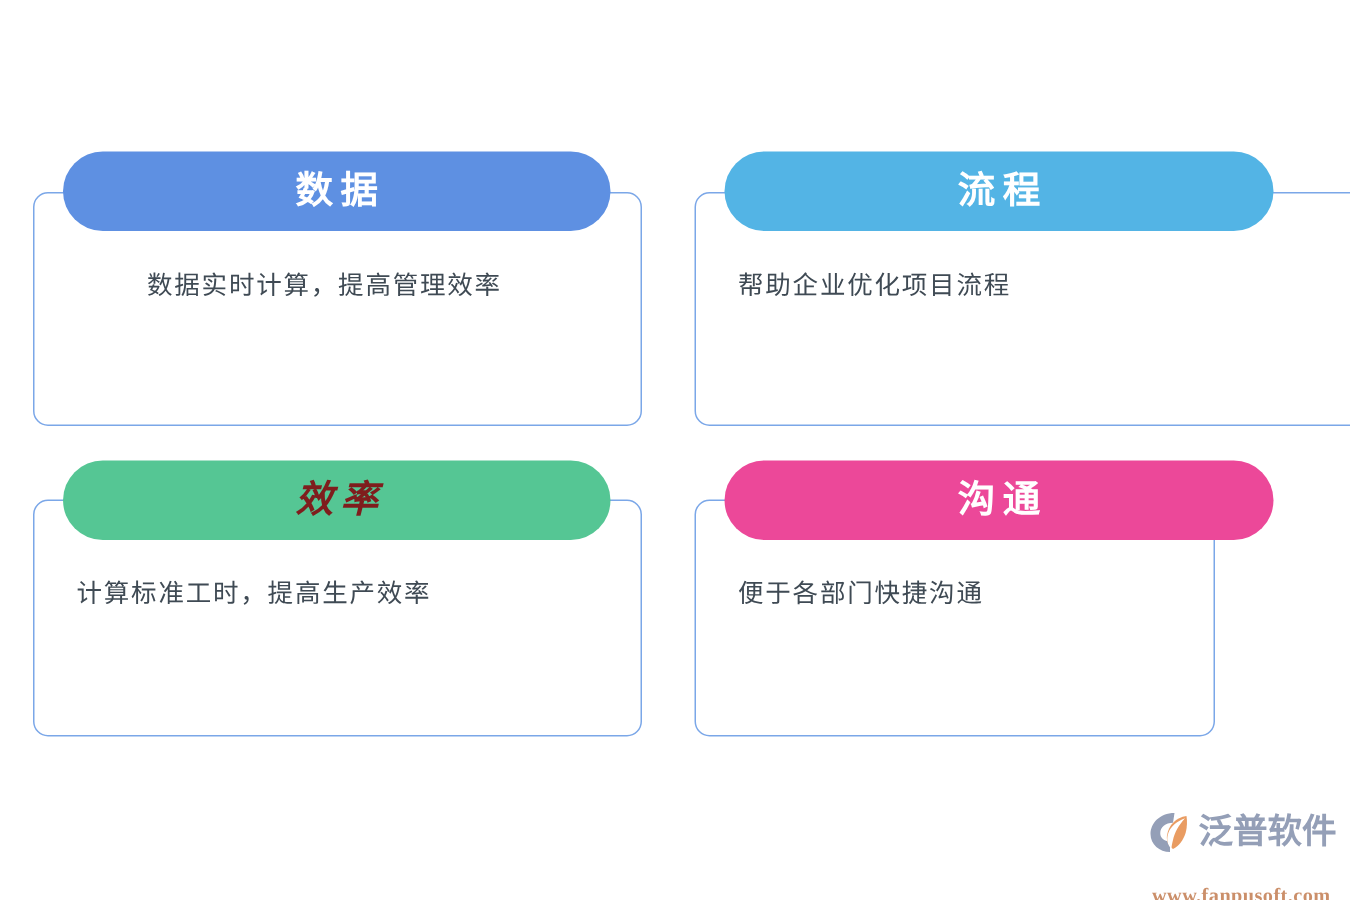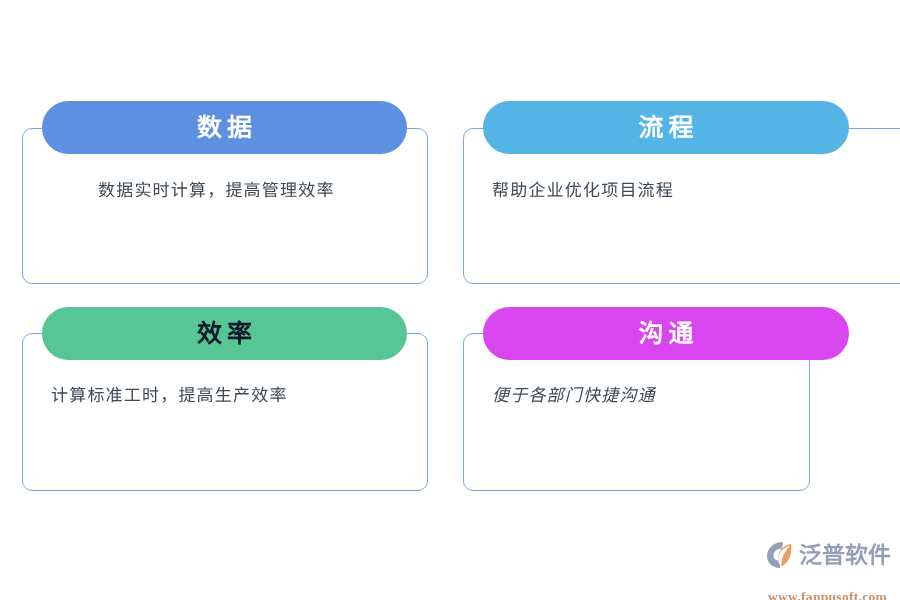--- a/index.html
+++ b/index.html
@@ -29,21 +29,21 @@
   .card {
     position: absolute;
     box-sizing: border-box;
     border: 1.5px solid #7ba7e8;
     border-radius: 10px;
     background: #ffffff;
   }
   .card.c0 { left: 22px;  top: 128px; width: 406px; height: 156px; }
   .card.c1 { left: 463px; top: 128px; width: 468px; height: 156px; }
   .card.c2 { left: 22px;  top: 333px; width: 406px; height: 158px; }
-  .card.c3 { left: 463px; top: 333px; width: 347px; height: 158px; font-style: italic; }
+  .card.c3 { left: 463px; top: 333px; width: 347px; height: 158px; }
 
   
   .pill {
     position: absolute;
     box-sizing: border-box;
     height: 53px;
     border-radius: 27px;
     display: flex;
     align-items: center;
     justify-content: center;
@@ -130,28 +130,28 @@
   <div class="card c1" style="border-color: rgb(123, 167, 232);">
     <div class="card-body" style="color: rgb(63, 74, 84);">帮助企业优化项目流程</div>
   </div>
   <div class="pill p1" style="background: rgb(83, 180, 229); color: rgb(255, 255, 255);">
     <span>流程</span>
   </div>
 
   <div class="card c2" style="border-color: rgb(123, 167, 232);">
     <div class="card-body" style="color: rgb(63, 74, 84);">计算标准工时，提高生产效率</div>
   </div>
-  <div class="pill p2" style="background: rgb(85, 198, 148); color: #0f172a;">
+  <div class="pill p2" style="background: rgb(85, 198, 148); color: #7f1d1d; font-style: italic;">
     <span>效率</span>
   </div>
 
   <div class="card c3" style="border-color: rgb(123, 167, 232);">
     <div class="card-body" style="color: rgb(63, 74, 84);">便于各部门快捷沟通</div>
   </div>
-  <div class="pill p3" style="background: #d946ef; color: rgb(255, 255, 255);">
+  <div class="pill p3" style="background: #ec4899; color: rgb(255, 255, 255);">
     <span>沟通</span>
   </div>
 
   <div class="watermark">
     <div class="wm-row">
       <svg class="wm-mark" viewBox="0 0 60 56">
         <path d="M34 2 C14 2 2 16 2 30 C2 44 14 54 28 54 L28 40 C20 40 15 35 15 29 C15 21 22 15 32 15 Z" fill="#8f9ab4"></path>
         <path d="M50 6 C36 8 26 18 24 32 C23 40 26 46 32 50 C40 46 46 38 49 28 C51 20 51 12 50 6 Z" fill="#e8975a"></path>
         <path d="M30 50 C24 44 23 36 26 28 C29 20 37 13 48 9 C40 18 34 28 32 38 C31 42 30 46 30 50 Z" fill="#ffffff"></path>
       </svg>

